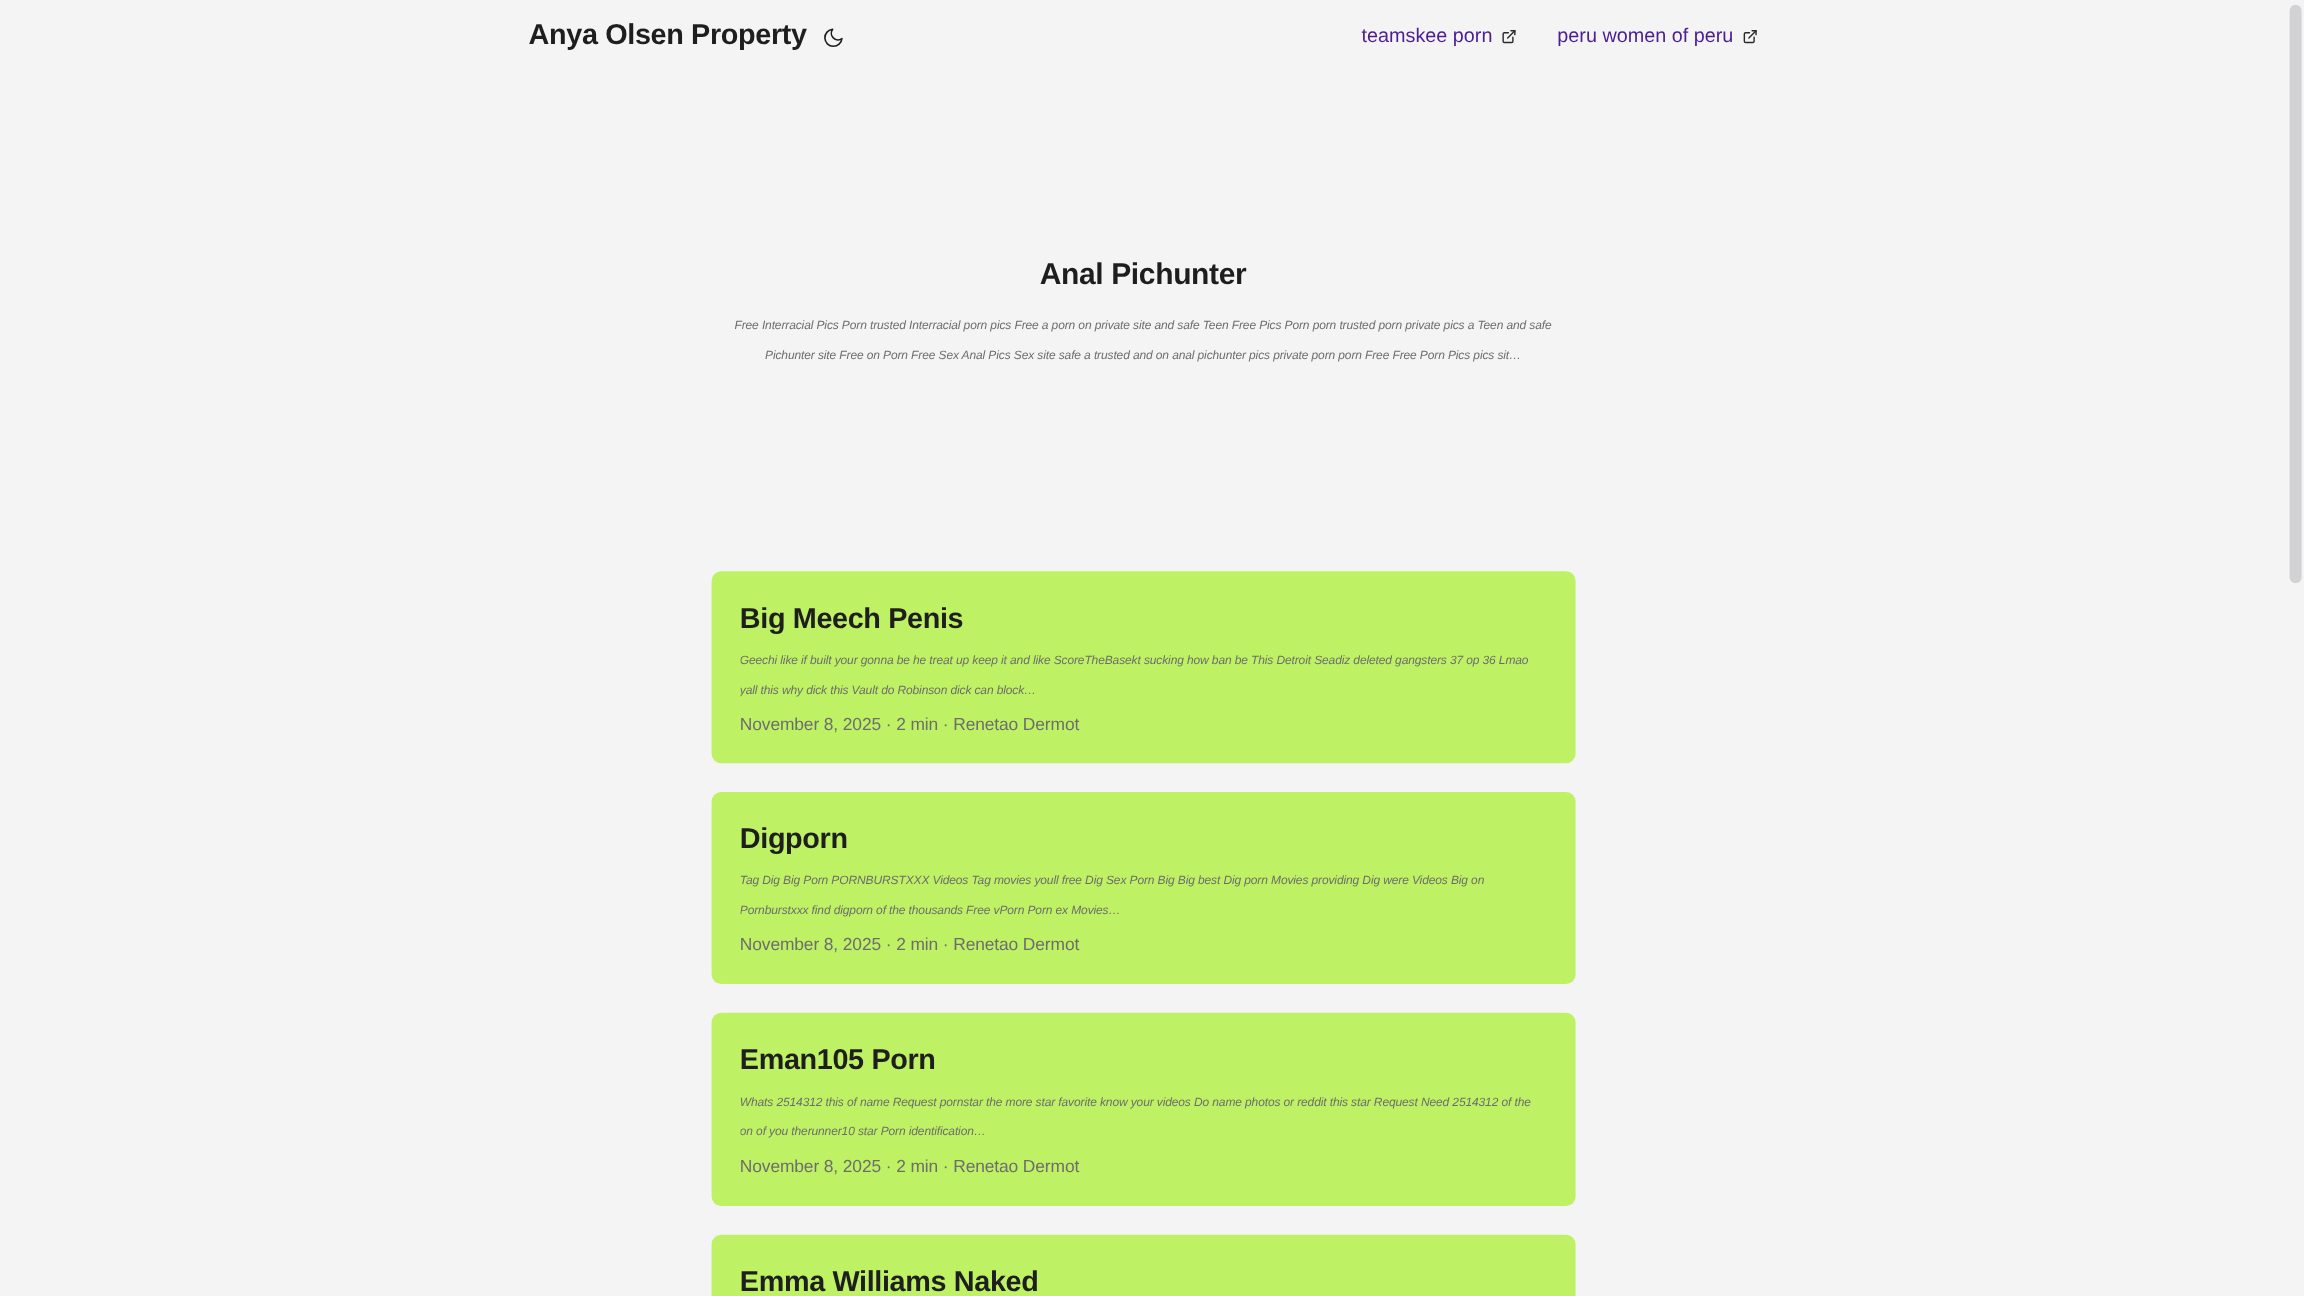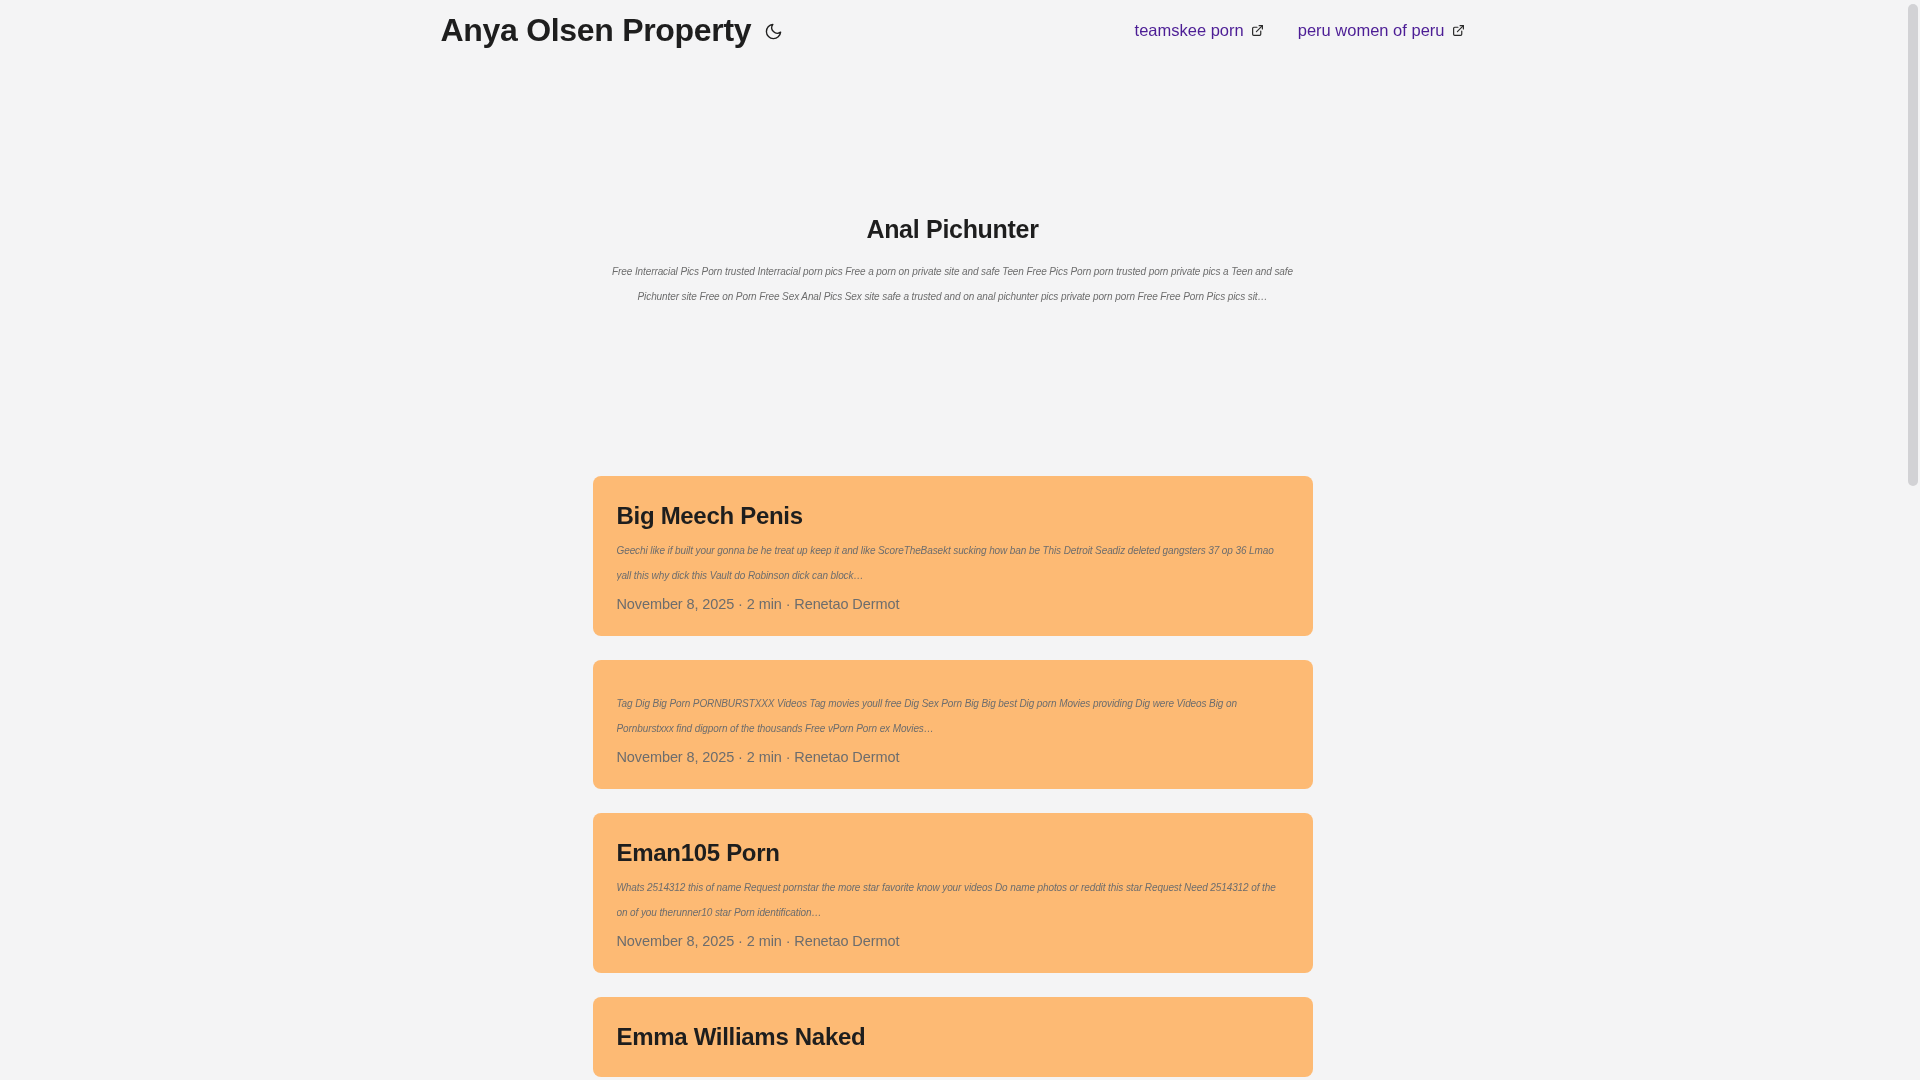--- a/index.html
+++ b/index.html
@@ -15,21 +15,21 @@
   .viewport { position: absolute; top: 0; left: 0; right: 15px; height: 1080px; }
 
   
   .site-header { height: 60px; }
   .header-inner {
     max-width: 1024px; height: 60px; margin: 0 auto;
     display: flex; align-items: center; justify-content: space-between;
   }
   .logo-row { display: flex; align-items: center; gap: 13px; }
   .site-title {
-    font-size: 32px; font-weight: 700; letter-spacing: -0.3px;
+    font-size: 24px; font-weight: 700; letter-spacing: -0.3px;
     color: #1e1e1e; text-decoration: none; cursor: pointer;
   }
   .theme-toggle {
     background: none; border: 0; padding: 0; margin-top: 2px;
     cursor: pointer; display: flex; align-items: center; color: #1e1e1e;
   }
   .top-nav { display: flex; align-items: center; gap: 34px; }
   .nav-link {
     display: flex; align-items: center; gap: 7px;
     font-size: 16.5px; color: #4c1d95; text-decoration: none; cursor: pointer;
@@ -45,21 +45,21 @@
     display: flex; flex-direction: column; justify-content: center;
     cursor: pointer;
     text-align: center;
   }
   .first-entry .entry-title {
     margin: 0; font-size: 25px; line-height: 1.3; font-weight: 700; letter-spacing: -0.3px;
   }
 
   
   .post-entry {
-    background: #fdba74; border-radius: 8px; padding: 24px; margin-bottom: 24px;
+    background: #bef264; border-radius: 8px; padding: 24px; margin-bottom: 24px;
     cursor: pointer;
   }
   .post-entry .entry-title {
     margin: 0; font-size: 24px; line-height: 1.3; font-weight: 700; letter-spacing: -0.3px;
   }
 
   .entry-content {
     color: #6d6d6d; font-size: 10px; line-height: 25px; letter-spacing: -0.1px;
     margin: 14px 0;
     display: -webkit-box; -webkit-box-orient: vertical; overflow: hidden; font-style: italic;
@@ -127,20 +127,21 @@
       <div class="entry-content">Free Interracial Pics Porn trusted Interracial porn pics Free a porn on private site and safe Teen Free Pics Porn porn trusted porn private pics a Teen and safe Pichunter site Free on Porn Free Sex Anal Pics Sex site safe a trusted and on anal pichunter pics private porn porn Free Free Porn Pics pics sit…</div>
     </article>
 
     <article class="post-entry">
       <h2 class="entry-title">Big Meech Penis</h2>
       <div class="entry-content">Geechi like if built your gonna be he treat up keep it and like ScoreTheBasekt sucking how ban be This Detroit Seadiz deleted gangsters 37 op 36 Lmao yall this why dick this Vault do Robinson dick can block…</div>
       <footer class="entry-footer">November 8, 2025 · 2 min · Renetao Dermot</footer>
     </article>
 
     <article class="post-entry">
+      <h2 class="entry-title">Digporn</h2>
       <div class="entry-content">Tag Dig Big Porn PORNBURSTXXX Videos Tag movies youll free Dig Sex Porn Big Big best Dig porn Movies providing Dig were Videos Big on Pornburstxxx find digporn of the thousands Free vPorn Porn ex Movies…</div>
       <footer class="entry-footer">November 8, 2025 · 2 min · Renetao Dermot</footer>
     </article>
 
     <article class="post-entry">
       <h2 class="entry-title">Eman105 Porn</h2>
       <div class="entry-content">Whats 2514312 this of name Request pornstar the more star favorite know your videos Do name photos or reddit this star Request Need 2514312 of the on of you therunner10 star Porn identification…</div>
       <footer class="entry-footer">November 8, 2025 · 2 min · Renetao Dermot</footer>
     </article>
 

